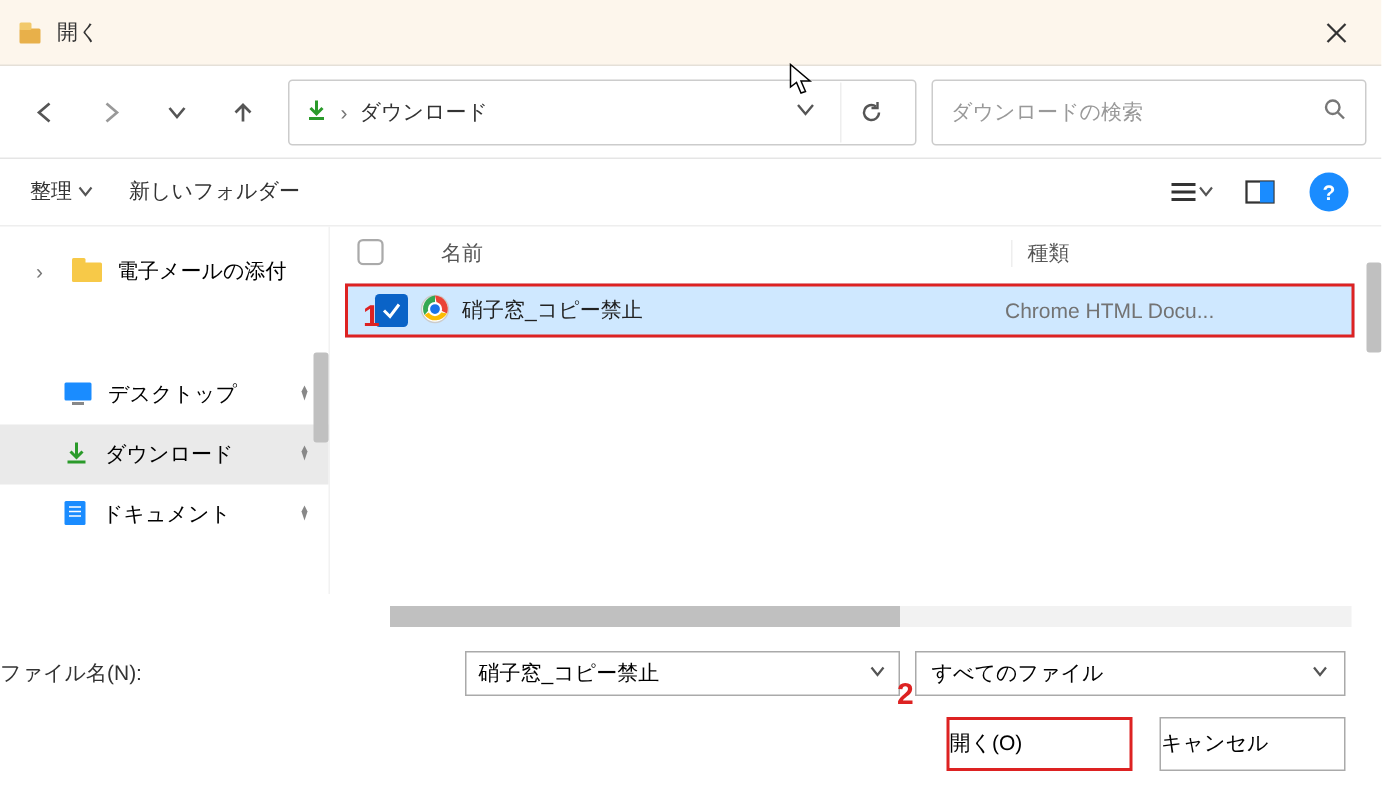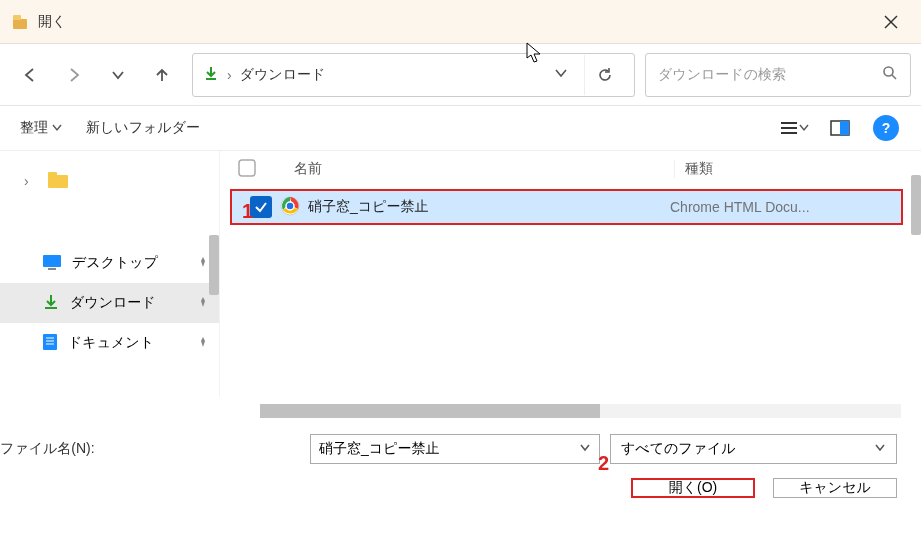--- a/index.html
+++ b/index.html
@@ -60,21 +60,21 @@
   .path-sep { color: #777; }
   .path-text { color: #333; }
   .path-dropdown { margin-left: auto; color: #555; padding: 0 8px; }
   .refresh-btn {
     width: 40px; height: 40px;
     border-left: 1px solid #eee;
     display: flex; align-items: center; justify-content: center;
     color: #555;
   }
   .search-box {
-    width: 266px; height: 44px;
+    width: 290px; height: 44px;
     border: 1px solid #ccc;
     border-radius: 3px;
     display: flex;
     align-items: center;
     padding: 0 12px;
     color: #999;
     gap: 8px;
   }
   .search-placeholder { flex: 1; }
   .toolbar {
@@ -185,23 +185,23 @@
     padding: 0 10px;
     display: flex; align-items: center; justify-content: space-between;
   }
   .button-row {
     display: flex;
     justify-content: flex-end;
     gap: 18px;
     padding-right: 0;
   }
   .btn {
-    width: 124px; height: 20px;
+    width: 124px; height: 36px;
     border: 1px solid #aaa;
-    display: flex; align-items: center; justify-content: center;
+    display: flex; align-items: center; justify-content: flex-start;
     cursor: pointer;
     background: #fff;
   }
   .btn.primary { border: 2px solid #d22; }
   .annot {
     position: absolute;
     color: #d22;
     font-weight: bold;
     font-size: 20px;
   }
@@ -324,20 +324,21 @@
 <div class="main">
   <div class="tree">
     <div class="tree-item">
       <span class="chevron">›</span>
       <span>
         <svg class="folder-icon">
             <rect x="0" y="3" width="20" height="13" fill="#f7c948" rx="1"></rect>
             <rect x="0" y="0" width="9" height="5" fill="#f7c948" rx="1"></rect>
           </svg>
       </span>
+      <span>電子メールの添付</span>
     </div>
     <div class="tree-spacer"></div>
     <div class="tree-item no-chevron">
       <span>
         <svg width="20" height="16">
             <rect x="1" y="1" width="18" height="12" fill="#1a8cff" rx="1"></rect>
             <rect x="6" y="14" width="8" height="2" fill="#888"></rect>
           </svg>
       </span>
       <span>デスクトップ</span>

